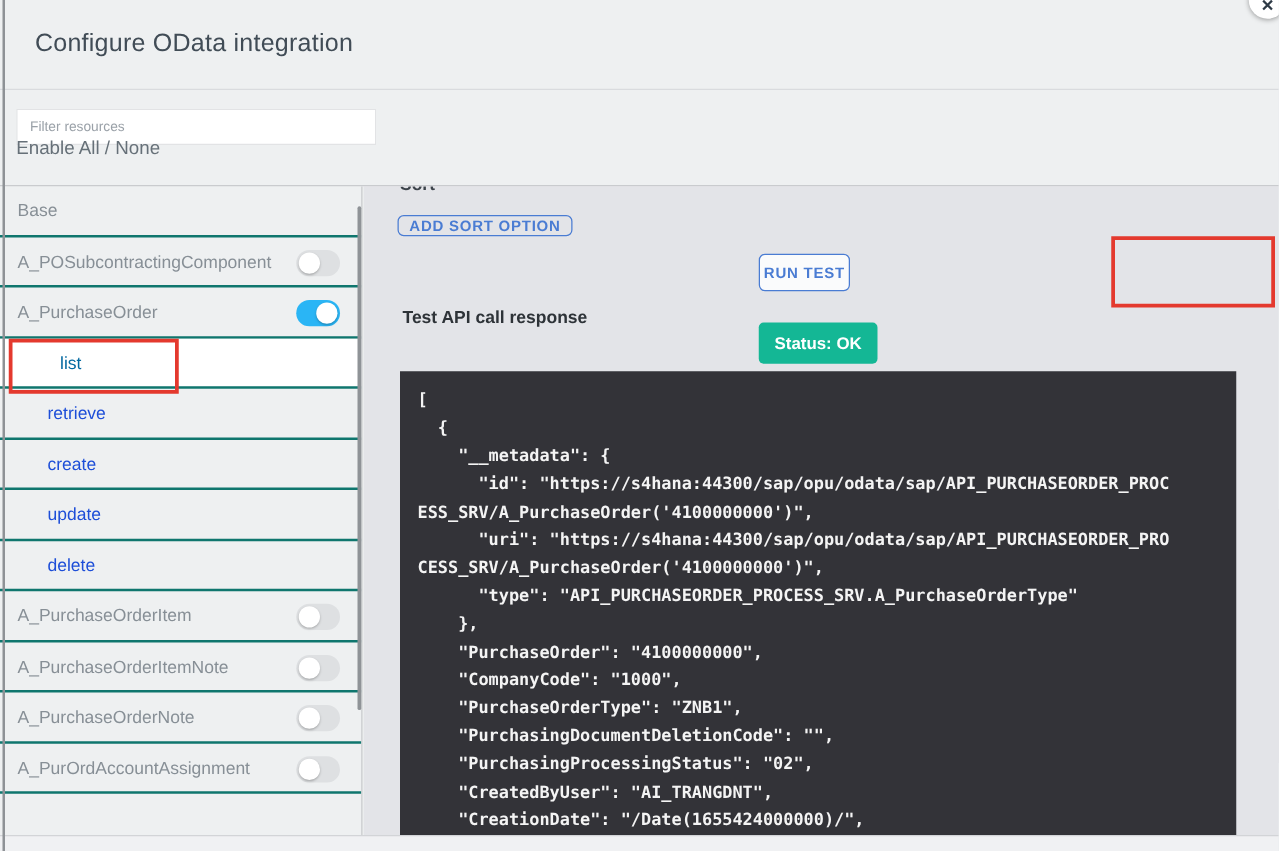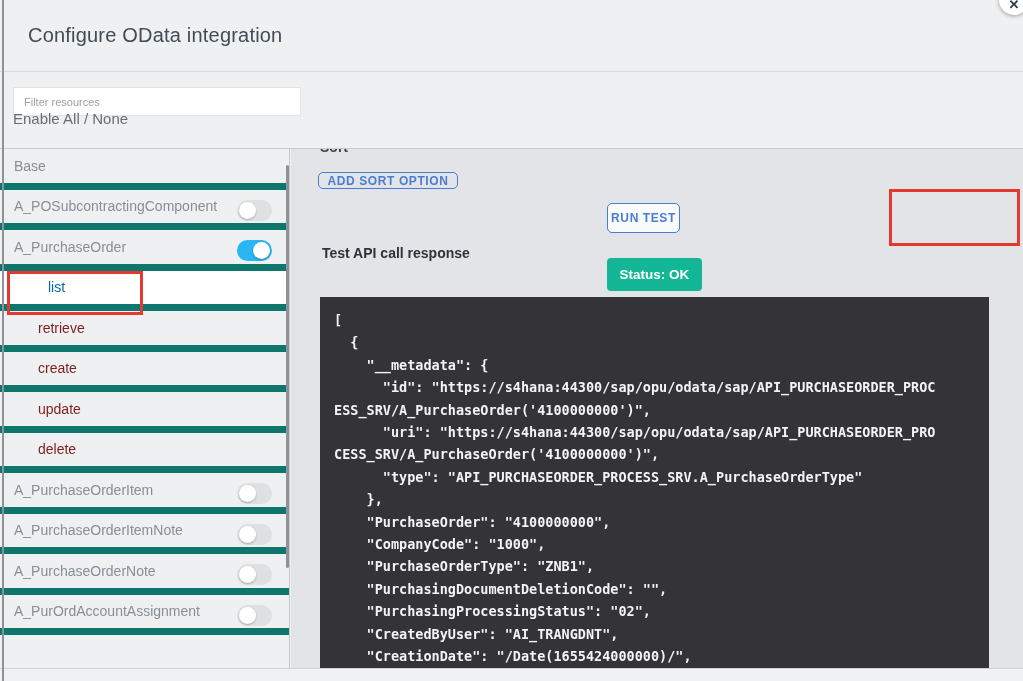--- a/index.html
+++ b/index.html
@@ -28,23 +28,23 @@
   .filter-input {
     position:absolute; left:13px; top:15px; width:288px; height:29px;
     background:#ffffff; border:1px solid #e2e3e5; padding:0 10px;
     font-family:"Liberation Sans", sans-serif; font-size:11px; color:#414c56; outline:none;
   }
   .filter-input::placeholder { color:#9aa1a8; }
   .enable-label { position:absolute; left:13px; top:38px; font-size:15px; color:#667078; }
 
   
   .sidebar { position:absolute; left:0; top:149px; width:290px; height:519px; background:#eef0f1; border-right:1px solid #c7c9cc; overflow:hidden; z-index:4; }
-  .srow { position:relative; height:40.5px; border-bottom:7px solid #0f766e; display:flex; align-items:center; cursor:pointer; }
+  .srow { position:relative; height:40.5px; border-bottom:2px solid #0f766e; display:flex; align-items:center; cursor:pointer; }
   .srow .slabel { font-size:14px; color:#878f96; padding-left:14px; white-space:nowrap; }
-  .srow.child .slabel { padding-left:38px; color:#7f1d1d; }
+  .srow.child .slabel { padding-left:38px; color:#1d4ed8; }
   .srow.selected { background:#ffffff; }
   .srow.selected .slabel { color:#0369a1;padding-left:48px; }
   .toggle { position:absolute; right:17px; top:10px; width:35px; height:21px; border-radius:11px; background:#dee0e2; cursor:pointer; }
   .toggle .knob { position:absolute; top:2px; left:2px; width:17px; height:17px; border-radius:50%; background:#ffffff; box-shadow:0 1px 2px rgba(0,0,0,.25); }
   .toggle.on { background:var(--toggle-on,#2ab5f5); }
   .toggle.on .knob { left:auto; right:2px; }
   .side-scrollbar { position:absolute; left:286px; top:165px; width:3px; height:403px; background:#8f9397; border-radius:2px; z-index:6; }
 
   
   .main { position:absolute; left:291px; top:149px; width:732px; height:519px; background:#e3e4e8; overflow:hidden; z-index:3; }

